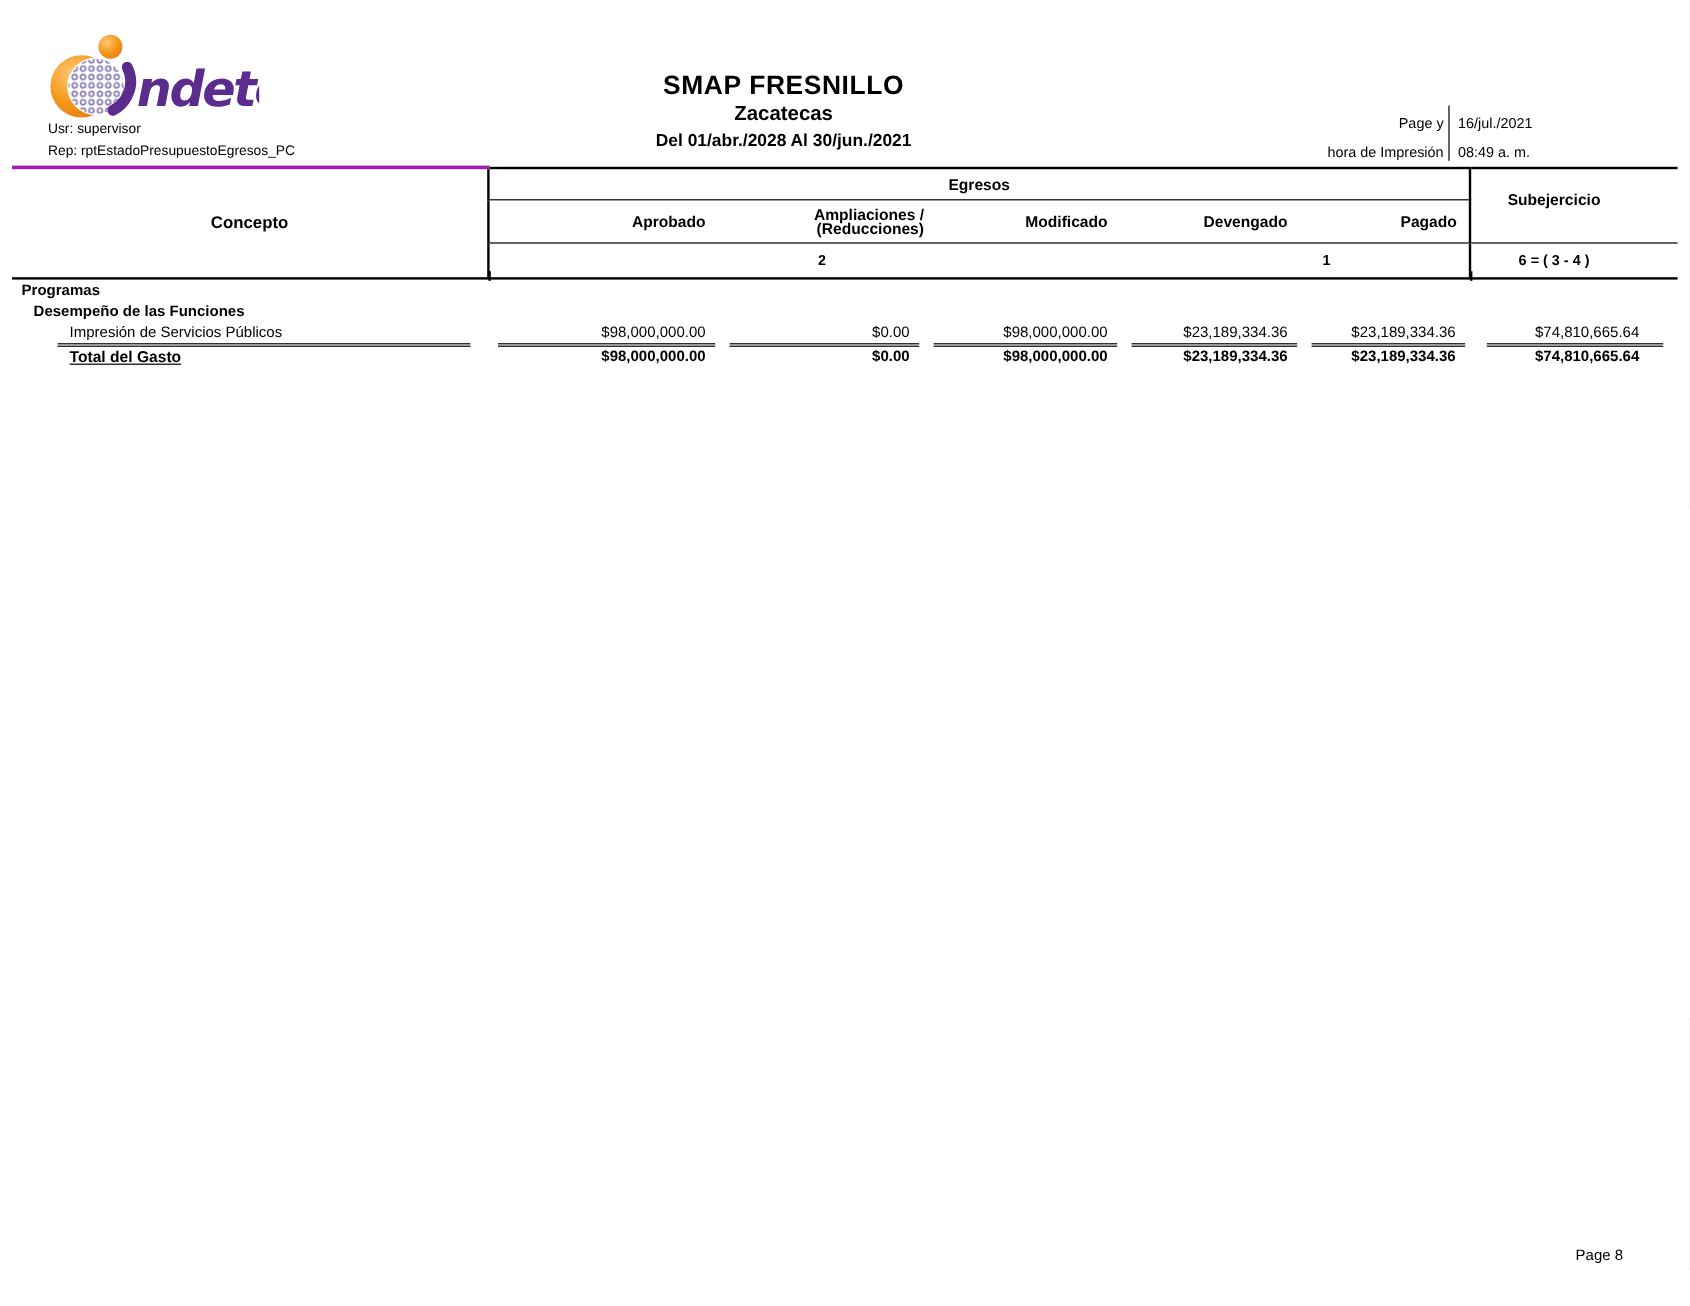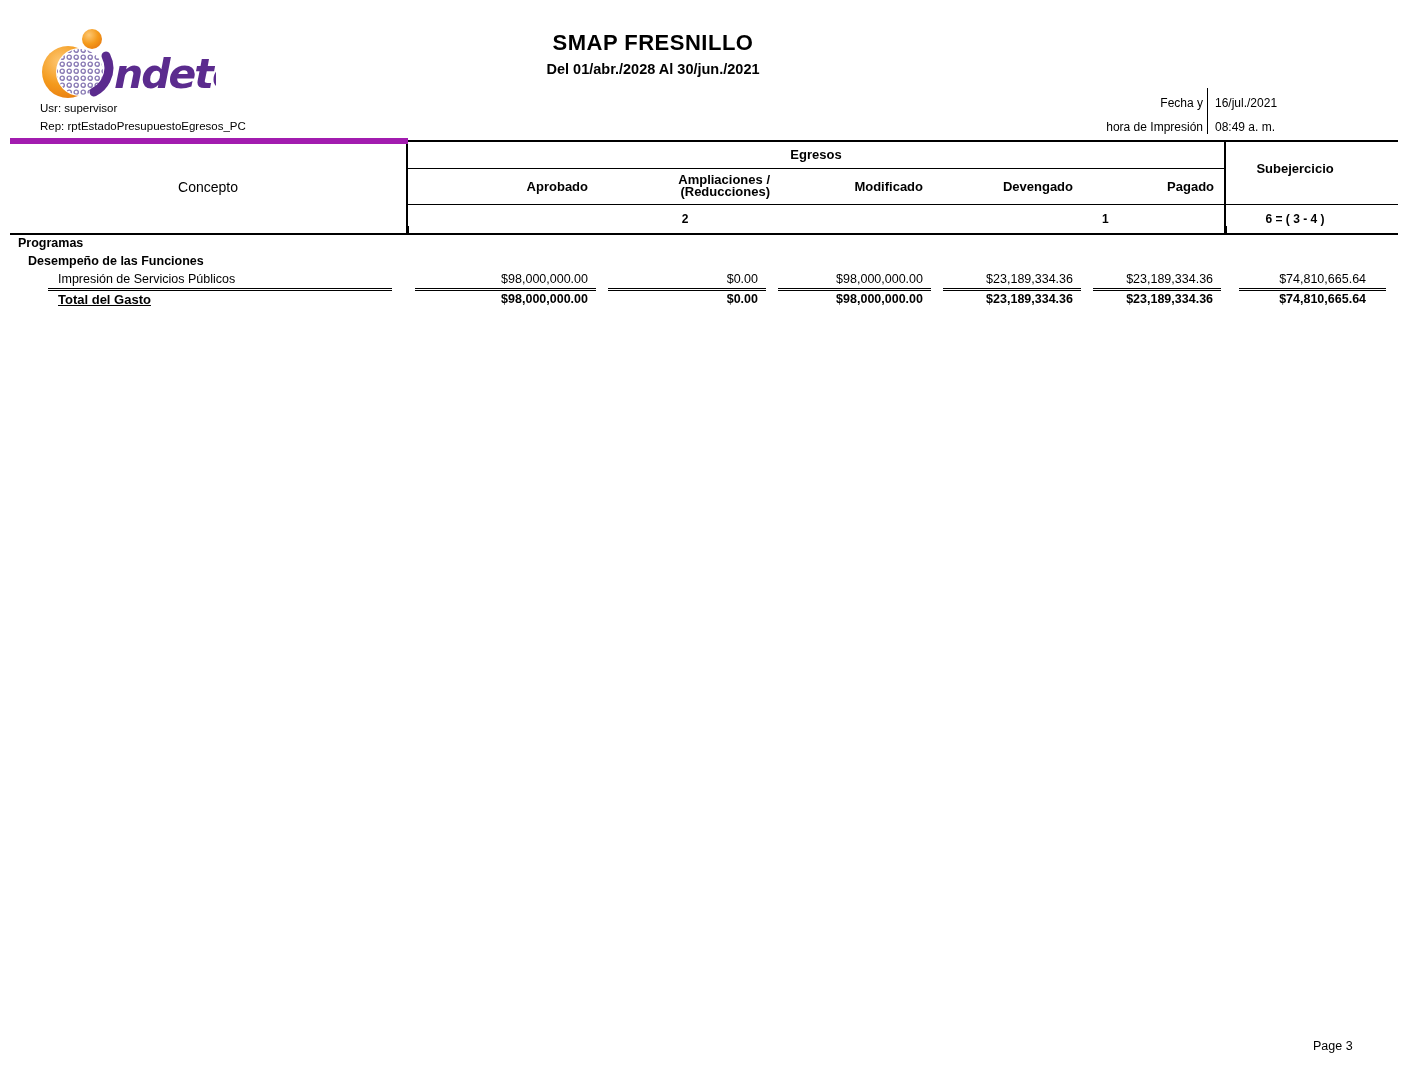--- a/index.html
+++ b/index.html
@@ -5,38 +5,38 @@
   * { margin:0; padding:0; box-sizing:border-box; }
   html,body { background:#e8e8e8; }
   .page {
     position:relative; width:1408px; height:1088px; background:#ffffff;
     font-family:"Liberation Sans", sans-serif; color:#000; overflow:hidden;
   }
   .abs { position:absolute; }
 
   
   .meta-line { font-size:11.5px; }
-  .titles { text-align:center; }
+  .titles { text-align:center;margin-top:28px; }
   .t1 { font-size:22px; font-weight:bold; letter-spacing:0.5px; }
   .t2 { font-size:17px; font-weight:bold; margin-top:1px; }
   .t3 { font-size:16.5px; font-weight:bold; margin-top:7px; }
   .t4 { font-size:14.5px; font-weight:bold; margin-top:5px; }
 
   .printinfo-labels { width:163px; text-align:right; font-size:12px; line-height:24px; }
   .printinfo-values { font-size:12px; line-height:24px; }
   .vline { width:1px; background:#000; }
 
   
   table.report { border-collapse:collapse; width:1388px; table-layout:fixed; }
   table.report td { vertical-align:middle; }
 
   td.concepto-h {
-    border-top:6px solid #a21caf; border-bottom:2px solid #000;
+    border-top:3px solid #a21caf; border-bottom:2px solid #000;
     text-align:center; vertical-align:bottom; padding-bottom:3px;
-    font-size:14px; font-weight:normal;
+    font-size:14px; font-weight:bold;
   }
   td.egresos-h {
     border-top:2px solid #000; border-left:2px solid #000; border-bottom:1px solid #000;
     text-align:center; font-size:13px; font-weight:bold; height:27px;
   }
   td.subej-h {
     border-top:2px solid #000; border-left:2px solid #000; border-bottom:1px solid #000;
     text-align:center; vertical-align:bottom; padding-bottom:9px; padding-right:34px;
     font-size:13px; font-weight:bold;
   }
@@ -102,25 +102,26 @@
 
       <text x="76" y="62" font-family="DejaVu Sans, sans-serif" font-size="41" font-weight="bold" font-style="italic" letter-spacing="-2" fill="#5B2B8E">ndetec</text>
     </svg>
   </div>
 
   <div class="abs meta-line" style="left:40px; top:102px;">Usr: supervisor</div>
   <div class="abs meta-line" style="left:40px; top:120px;">Rep: rptEstadoPresupuestoEgresos_PC</div>
 
   <div class="abs titles" style="left:303px; top:30px; width:700px;">
     <div class="t1">SMAP FRESNILLO</div>
+    <div class="t2">Zacatecas</div>
     <div class="t4">Del 01/abr./2028 Al 30/jun./2021</div>
   </div>
 
   <div class="abs printinfo-labels" style="left:1040px; top:91px;">
-    <div>Fecha y</div>
+    <div>Page y</div>
     <div>hora de Impresión</div>
   </div>
   <div class="abs vline" style="left:1207px; top:88px; height:46px;"></div>
   <div class="abs printinfo-values" style="left:1215px; top:91px;">
     <div>16/jul./2021</div>
     <div>08:49 a. m.</div>
   </div>
 
   <div class="abs" style="left:10px; top:138px;">
     <table class="report">
@@ -223,15 +224,15 @@
               </div>
           </td>
         </tr>
       </tbody>
     </table>
   </div>
 
   <div class="abs vline-ext" style="left:407px; top:226px; height:8px;"></div>
   <div class="abs vline-ext" style="left:1225px; top:226px; height:8px;"></div>
 
-  <div class="abs footer-page" style="left:1313px; top:1039px;">Page 3</div>
+  <div class="abs footer-page" style="left:1313px; top:1039px;">Page 8</div>
 
 </div>
 
 </body></html>

